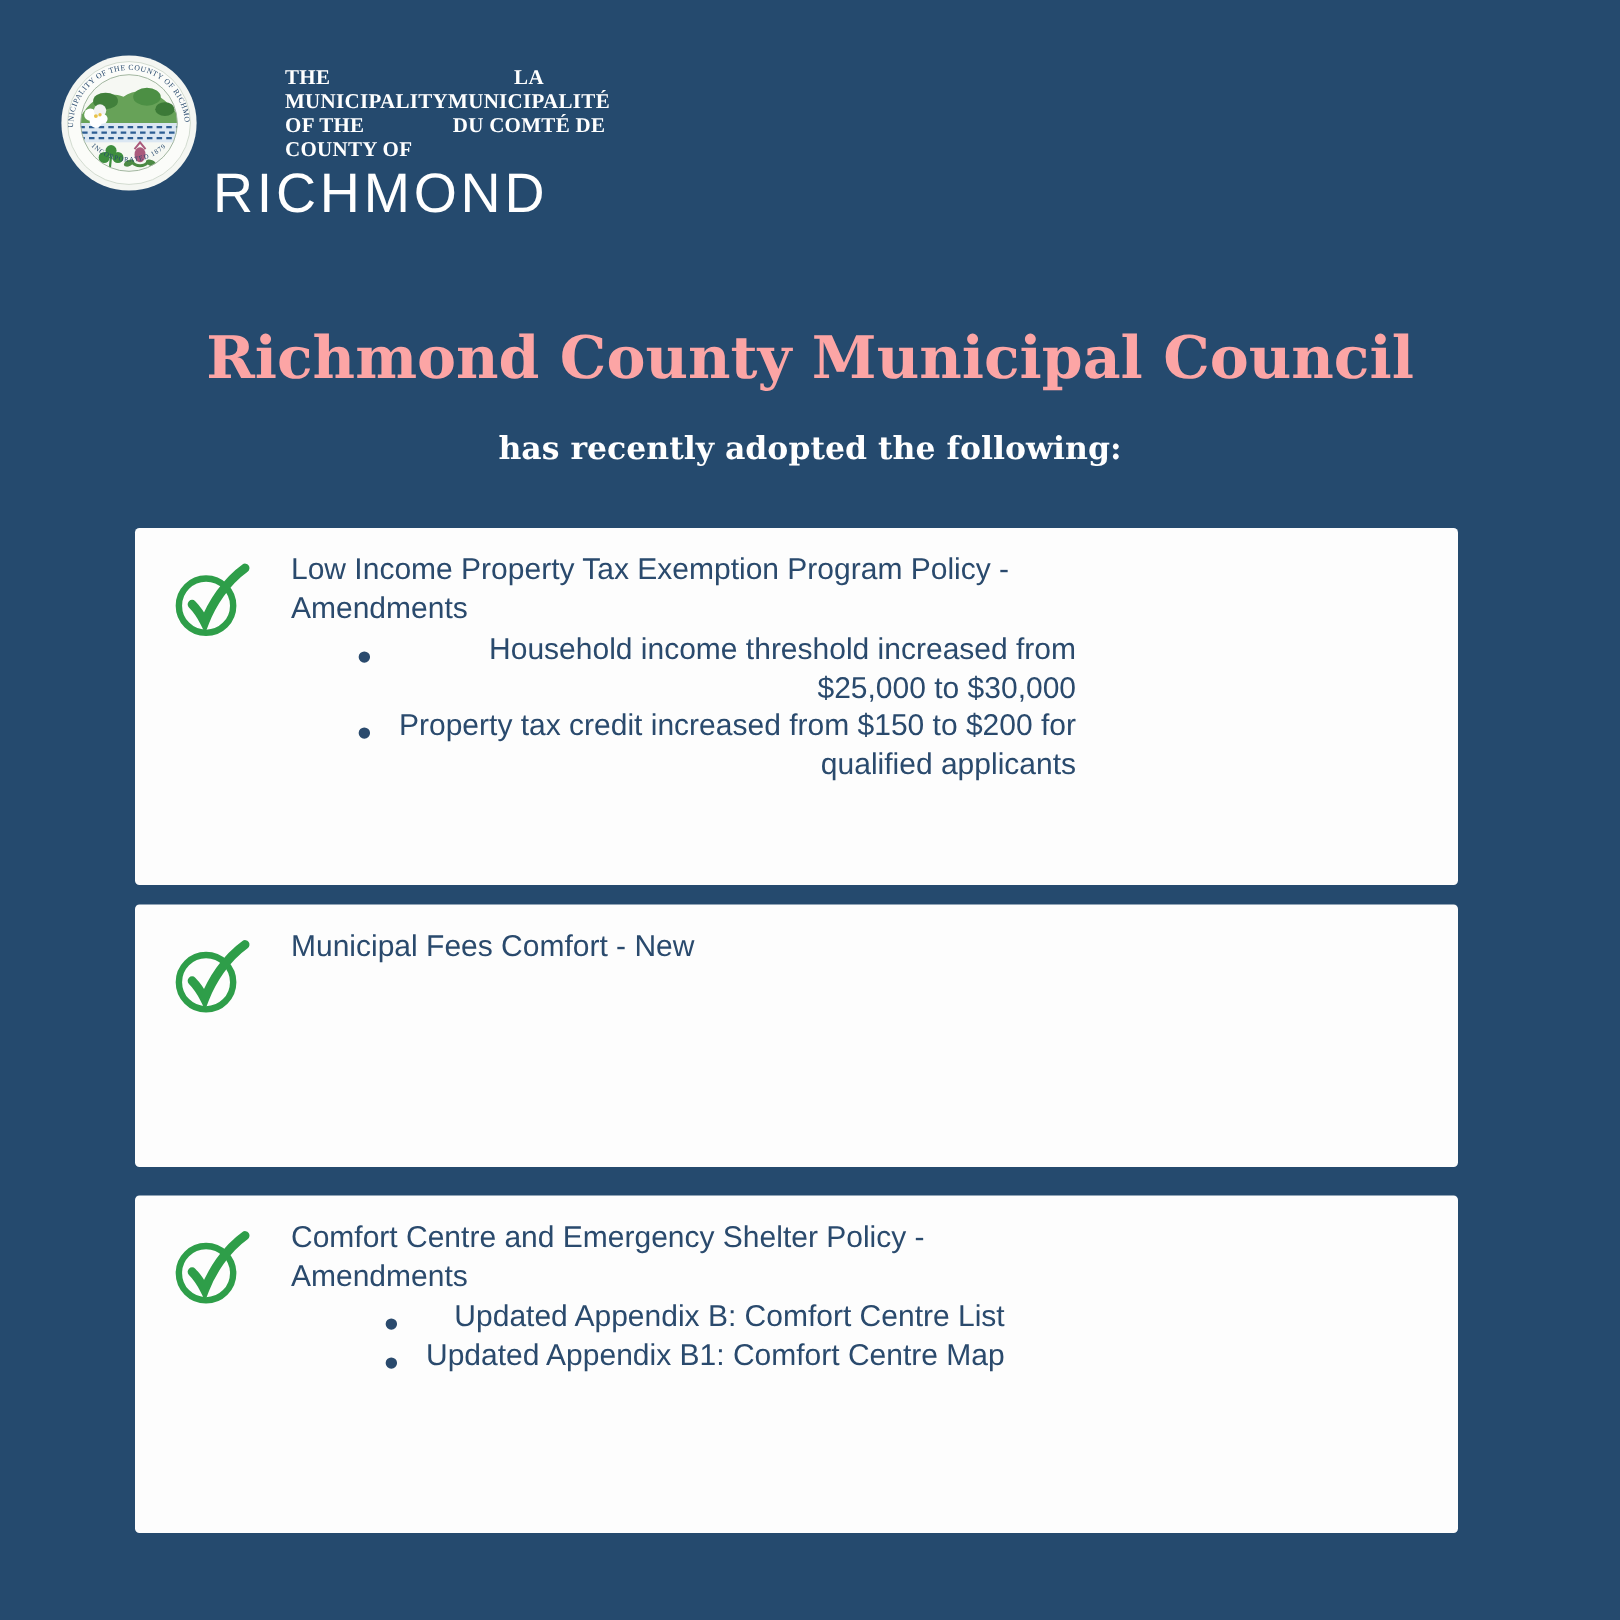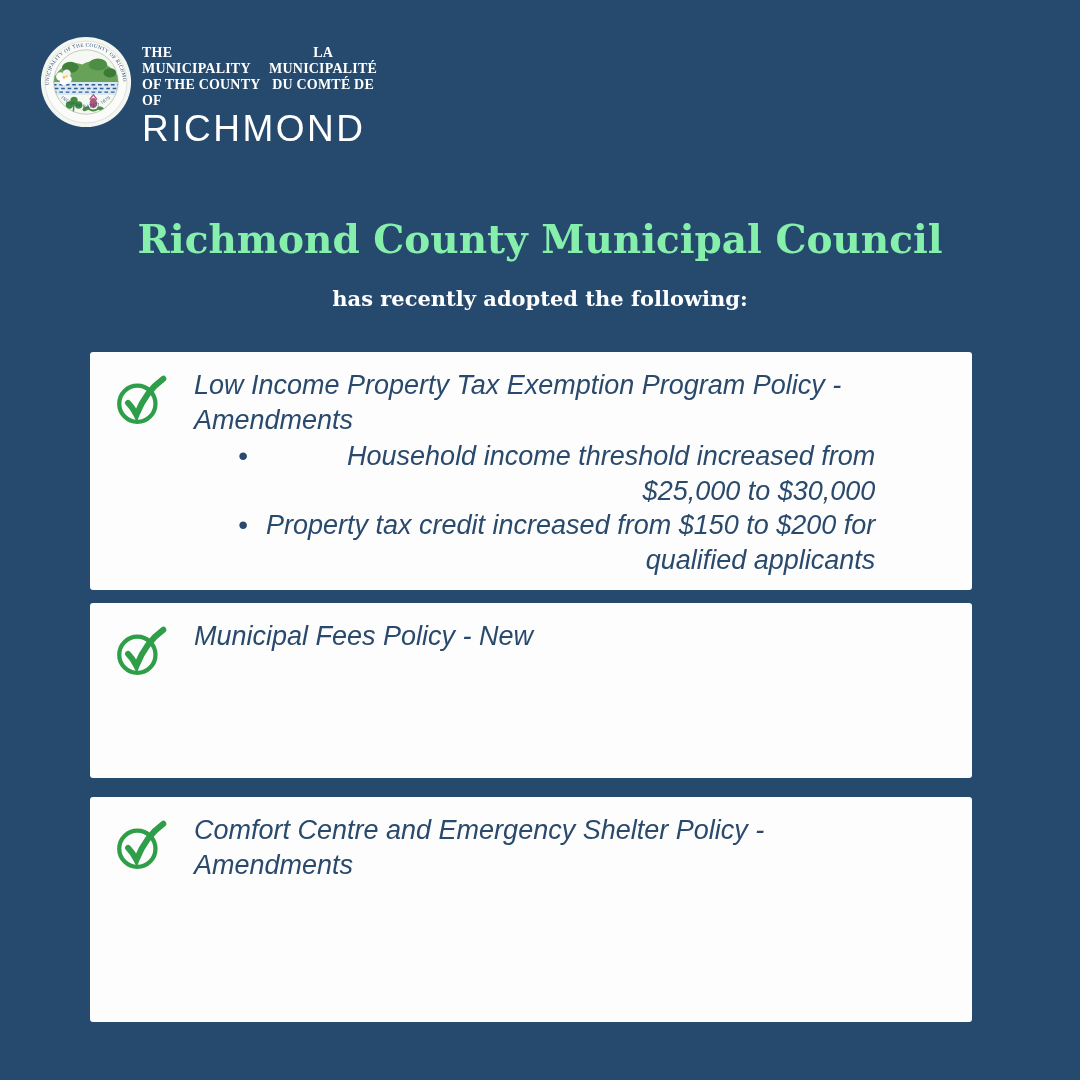--- a/index.html
+++ b/index.html
@@ -8,52 +8,51 @@
     width:1080px;height:1080px;
     background:#254A6E;
     overflow:hidden;
     font-family:"Liberation Sans",sans-serif;
   }
 
   
   .logo{position:absolute;top:36px;left:40px;display:flex;align-items:flex-start;}
   .seal{width:92px;height:92px;flex:none;}
   .logo-text{margin-left:10px;margin-top:9px;width:238px;color:#FFFFFF;}
-  .logo-cols{display:flex;justify-content:space-between;}
+  .logo-cols{display:flex;justify-content:space-between;margin-left:48px;}
   .logo-col{font-family:"Liberation Serif",serif;font-weight:bold;font-size:14px;line-height:1.15;letter-spacing:.2px;}
   .logo-col.fr{text-align:center;}
   .wordmark{font-family:Liberation Sans, sans-serif;font-size:37px;line-height:1.08;letter-spacing:2.5px;font-weight:normal;}
 
   
   .title{
     position:absolute;top:190px;left:0;width:1080px;text-align:center;
-    color:#86efac;font-family:"DejaVu Serif",serif;font-weight:bold;font-size:39px;
+    color:#fca5a5;font-family:"DejaVu Serif",serif;font-weight:bold;font-size:39px;
   }
   .subtitle{
     position:absolute;top:265px;left:0;width:1080px;text-align:center;
     color:#FFFFFF;font-family:"DejaVu Serif",serif;font-weight:bold;font-size:21px;
   }
 
   
   .card{
     position:absolute;left:90px;width:882px;box-sizing:border-box;
     background:#FDFDFD;border-radius:3px;
     display:flex;align-items:flex-start;
     padding:16px 24px 0 26px;
   }
   .card-1{top:352px;height:238px;}
   .card-2{top:603px;height:175px;}
   .card-3{top:797px;height:225px;}
   .check{flex:none;width:52px;height:56px;margin-top:5px;}
   .card-body{
     margin-left:26px;
     color:#2A4A6D;
-    font-size:27px;line-height:1.28;
+    font-size:20px;line-height:1.28;
     max-width:754px;
-    font-style:italic;
   }
   .card-title{white-space:pre-line;}
   .card-body ul{list-style:none;margin:2px 0 0 0;padding:0 0 0 44px;}
   .card-body li{position:relative;padding-left:28px;white-space:pre-line;text-align:right;}
   .card-body li::before{content:"\2022";position:absolute;left:0;top:-1px;font-size:28px;}
   .card-3 .card-body ul{padding-left:62px;}
 </style>
 </head>
 <body>
 
@@ -148,28 +147,32 @@
       </ul>
     </div>
   </section>
 
   <section class="card card-2">
     <svg class="check" viewBox="0 0 56 58">
       <circle cx="23" cy="32" r="19.5" fill="none" stroke="#2E9E49" stroke-width="4.6"></circle>
       <path d="M13 31 C17 35 20 40 22 44 C27 31 37 15 51 5" fill="none" stroke="#2E9E49" stroke-width="6.4" stroke-linecap="round"></path>
     </svg>
     <div class="card-body">
-      <div class="card-title">Municipal Fees Policy - New</div>
+      <div class="card-title">Municipal Fees Comfort - New</div>
     </div>
   </section>
 
   <section class="card card-3">
     <svg class="check" viewBox="0 0 56 58">
       <circle cx="23" cy="32" r="19.5" fill="none" stroke="#2E9E49" stroke-width="4.6"></circle>
       <path d="M13 31 C17 35 20 40 22 44 C27 31 37 15 51 5" fill="none" stroke="#2E9E49" stroke-width="6.4" stroke-linecap="round"></path>
     </svg>
     <div class="card-body">
       <div class="card-title">Comfort Centre and Emergency Shelter Policy -
 Amendments</div>
+      <ul>
+        <li>Updated Appendix B: Comfort Centre List</li>
+        <li>Updated Appendix B1: Comfort Centre Map</li>
+      </ul>
     </div>
   </section>
 
 </div>
 
 </body></html>

